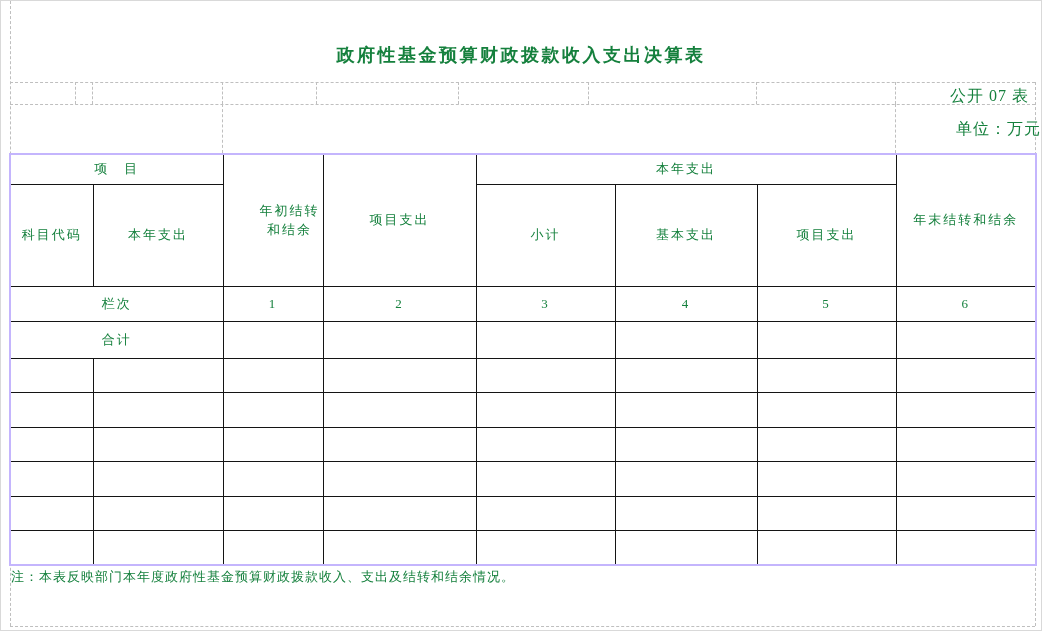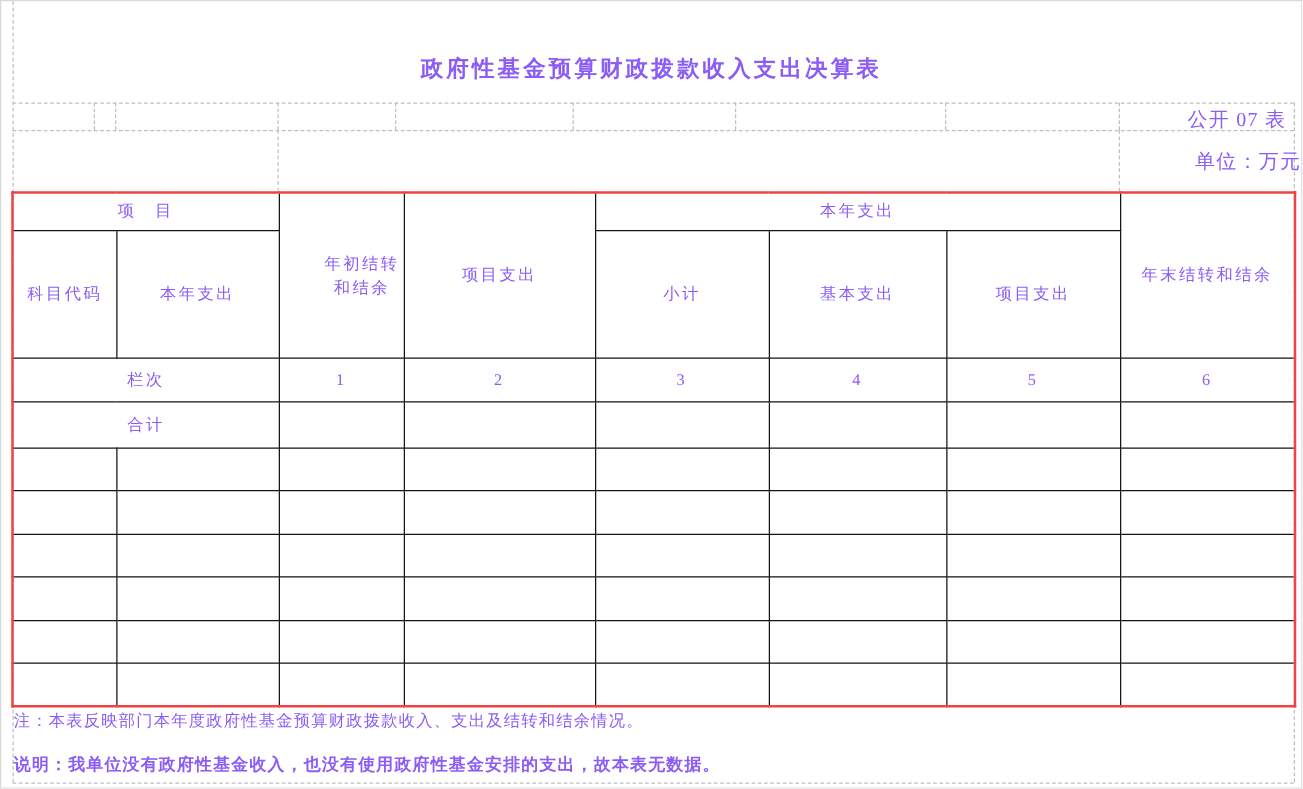--- a/index.html
+++ b/index.html
@@ -1,37 +1,37 @@
 <!DOCTYPE html>
 <html><head>
 <meta charset="utf-8">
 <style>
   html,body{margin:0;padding:0;background:#fff;}
   .page{
     position:relative;width:1042px;height:631px;background:#ffffff;
     box-sizing:border-box;border:1px solid #d9d9d9;overflow:hidden;
-    font-family:"Liberation Serif","DejaVu Serif",serif;color:#8b5cf6;
+    font-family:"Liberation Serif","DejaVu Serif",serif;color:#15803d;
   }
   
   .dash-h{position:absolute;height:0;border-top:1px dashed #bfbfbf;}
   .dash-v{position:absolute;width:0;border-left:1px dashed #bfbfbf;}
 
   .doc-title{
     position:absolute;left:0;top:42px;width:100%;text-align:center;
     font-size:18px;font-weight:bold;letter-spacing:2.5px;
   }
   .meta{position:absolute;font-size:16px;letter-spacing:1px;white-space:nowrap;}
   .meta.sheet-label{top:85px;right:12px;}
   .meta.department{top:118px;left:14px;}
   .meta.unit{top:118px;right:0;}
 
   table.main{
     position:absolute;left:8px;top:152px;width:1026px;
     border-collapse:collapse;table-layout:fixed;
-    border:2px solid #ef4444;
+    border:2px solid #c4b5fd;
   }
   table.main td{
     border:1px solid #141414;text-align:center;vertical-align:middle;
     font-size:13px;letter-spacing:2px;padding:0;overflow:hidden;
   }
   tr.r-head-a{height:30px;}
   tr.r-head-b{height:102px;margin-left:44px;}
   tr.r-lanci{height:35px;}
   tr.r-total{height:37px;}
   tr.r-empty{height:34.5px;}
@@ -167,15 +167,14 @@
           <td></td>
       <td></td>
           <td></td>
       <td></td>
           <td></td>
     </tr>
   </tbody>
     </table>
 
   <div class="note-line">注：本表反映部门本年度政府性基金预算财政拨款收入、支出及结转和结余情况。</div>
-  <div class="statement-line">说明：我单位没有政府性基金收入，也没有使用政府性基金安排的支出，故本表无数据。</div>
 
 </div>
 
 </body></html>

